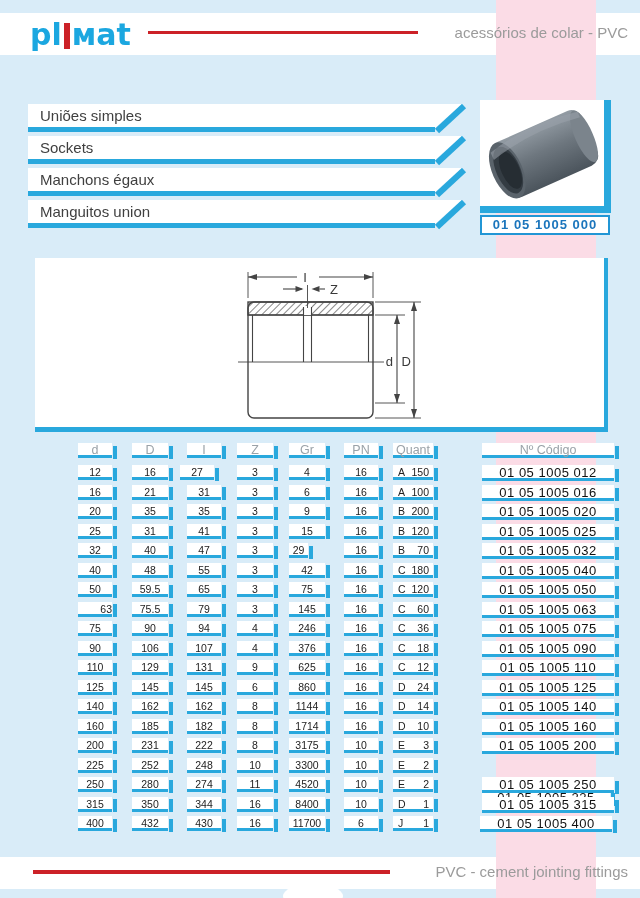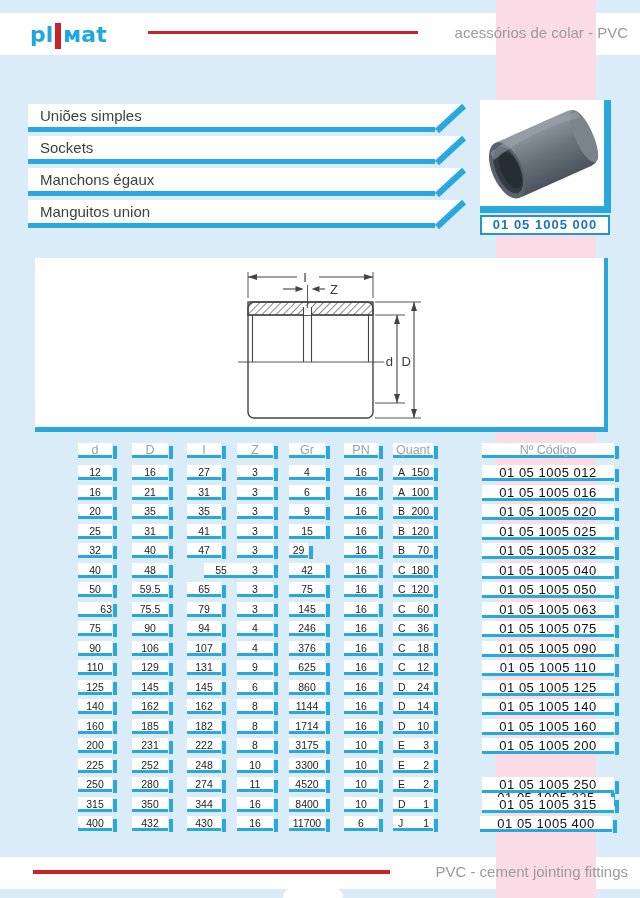--- a/index.html
+++ b/index.html
@@ -20,21 +20,21 @@
     font-family:"Liberation Sans", sans-serif;
   }
   .band-white{position:absolute;left:0;width:640px;background:#fff;z-index:1;}
   #header-band{top:13px;height:42px;}
   #footer-band{top:857px;height:32px;}
   #pink-band{position:absolute;top:0;left:496px;width:100px;height:898px;background:var(--pink);z-index:2;}
   .z3{position:absolute;z-index:3;}
 
   
   #logo{top:17px;left:30px;height:34px;display:flex;align-items:center;
-        font-family:"DejaVu Sans", sans-serif;font-weight:700;font-size:22px;color:var(--logo-blue);letter-spacing:0px;}
+        font-family:"DejaVu Sans", sans-serif;font-weight:700;font-size:30px;color:var(--logo-blue);letter-spacing:0px;}
   #logo .bar{display:inline-block;width:6px;height:26px;background:var(--red);margin:0 2px 2px 2px;align-self:flex-end;}
   #header-rule{top:31px;left:148px;width:270px;height:3px;background:var(--red);}
   #header-title{top:24px;right:12px;font-size:15px;color:var(--muted);}
 
   
   .banner{left:28px;width:462px;height:32px;}
   .banner .white{position:absolute;top:0;left:0;width:434px;height:24px;background:#fff;
     clip-path:polygon(0 0,100% 0,calc(100% - 27px) 100%,0 100%);}
   .banner .under{position:absolute;top:23px;left:0;width:407px;height:5px;background:var(--accent);}
   .banner .slash{position:absolute;top:0;left:398px;width:44px;height:30px;}
@@ -197,21 +197,21 @@
     <div class="cell head" style="left: 78px; width: 34px; top: 443px;">d</div>
     <div class="cell head" style="left: 132px; width: 36px; top: 443px;">D</div>
     <div class="cell head" style="left: 187px; width: 34px; top: 443px;">I</div>
     <div class="cell head" style="left: 237px; width: 36px; top: 443px;">Z</div>
     <div class="cell head" style="left: 289px; width: 36px; top: 443px;">Gr</div>
     <div class="cell head" style="left: 344px; width: 34px; top: 443px;">PN</div>
     <div class="cell head" style="left: 393px; width: 40px; top: 443px;">Quant</div>
     <div class="cell head" style="left: 482px; width: 132px; top: 443px;">Nº Código</div>
     <div class="cell" style="left: 78px; width: 34px; top: 465px;">12</div>
     <div class="cell" style="left: 132px; width: 36px; top: 465px;">16</div>
-    <div class="cell" style="left: 187px; width: 34px; top: 465px;">27</div>
+    <div class="cell" style="left: 180px; width: 34px; top: 465px;">27</div>
     <div class="cell" style="left: 237px; width: 36px; top: 465px;">3</div>
     <div class="cell" style="left: 289px; width: 36px; top: 465px;">4</div>
     <div class="cell" style="left: 344px; width: 34px; top: 465px;">16</div>
     <div class="cell" style="left: 393px; width: 40px; top: 465px;">
       <span class="lot">A</span>
       <span class="qty">150</span>
     </div>
     <div class="cell codecell" style="left: 482px; width: 132px; top: 465px;">01 05 1005 012</div>
     <div class="cell" style="left: 78px; width: 34px; top: 484.5px;">16</div>
     <div class="cell" style="left: 132px; width: 36px; top: 484.5px;">21</div>
@@ -252,21 +252,21 @@
     <div class="cell" style="left: 237px; width: 36px; top: 543px;">3</div>
     <div class="cell" style="left: 289px; width: 19px; top: 543px;">29</div>
     <div class="cell" style="left: 344px; width: 34px; top: 543px;">16</div>
     <div class="cell" style="left: 393px; width: 40px; top: 543px;">
       <span class="lot">B</span>
       <span class="qty">70</span>
     </div>
     <div class="cell codecell" style="left: 482px; width: 132px; top: 543px;">01 05 1005 032</div>
     <div class="cell" style="left: 78px; width: 34px; top: 562.5px;">40</div>
     <div class="cell" style="left: 132px; width: 36px; top: 562.5px;">48</div>
-    <div class="cell" style="left: 204px; width: 34px; top: 562.5px;">55</div>
+    <div class="cell" style="left: 187px; width: 34px; top: 562.5px;">55</div>
     <div class="cell" style="left: 237px; width: 36px; top: 562.5px;">3</div>
     <div class="cell" style="left: 289px; width: 36px; top: 562.5px;">42</div>
     <div class="cell" style="left: 344px; width: 34px; top: 562.5px;">16</div>
     <div class="cell" style="left: 393px; width: 40px; top: 562.5px;">
       <span class="lot">C</span>
       <span class="qty">180</span>
     </div>
     <div class="cell codecell" style="left: 482px; width: 132px; top: 562.5px;">01 05 1005 040</div>
     <div class="cell" style="left: 78px; width: 34px; top: 582px;">50</div>
     <div class="cell" style="left: 132px; width: 36px; top: 582px;">59.5</div>

